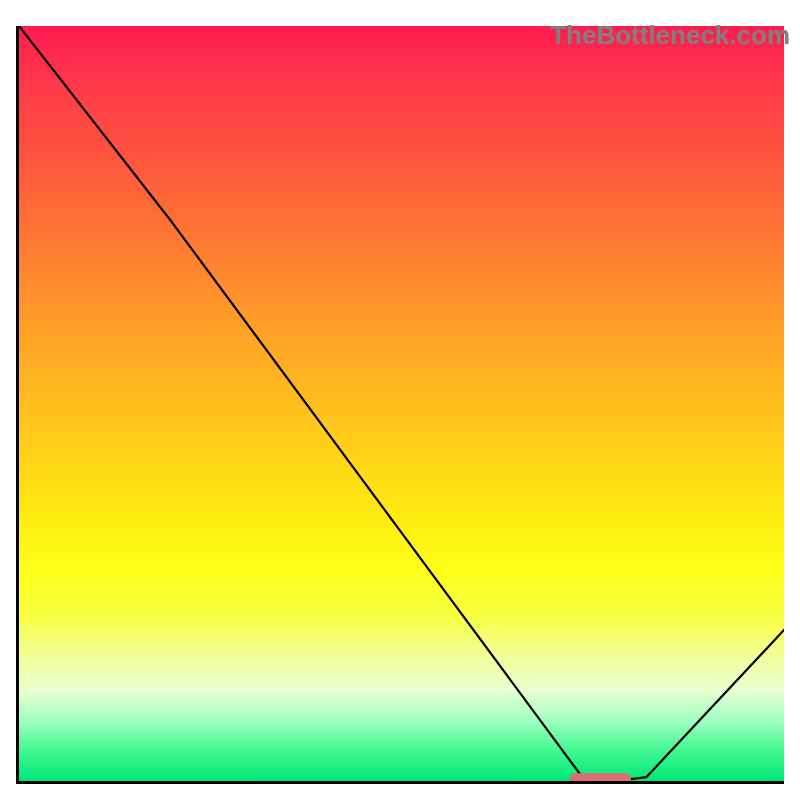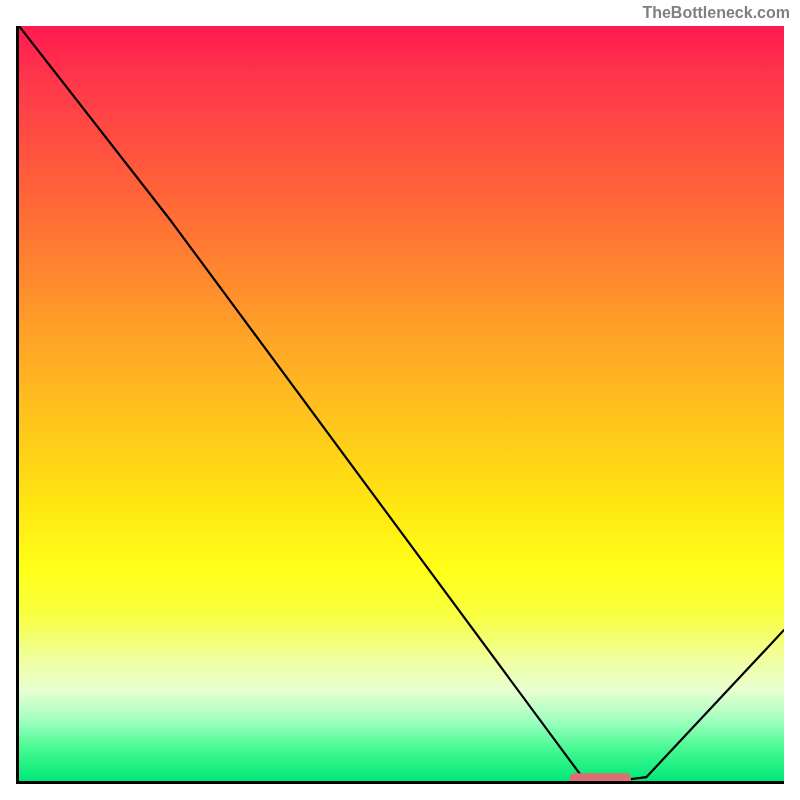--- a/index.html
+++ b/index.html
@@ -6,23 +6,23 @@
     margin: 0;
     padding: 0;
     width: 800px;
     height: 800px;
     background: #ffffff;
     font-family: Arial, Helvetica, sans-serif;
     position: relative;
   }
   .watermark {
     position: absolute;
-    top: 4px;
+    top: 20px;
     right: 10px;
-    font-size: 16px;
+    font-size: 26px;
     font-weight: bold;
     color: #808080;
     z-index: 10;
   }
   .plot-area {
     position: absolute;
     left: 16px;
     top: 26px;
     width: 768px;
     height: 758px;

